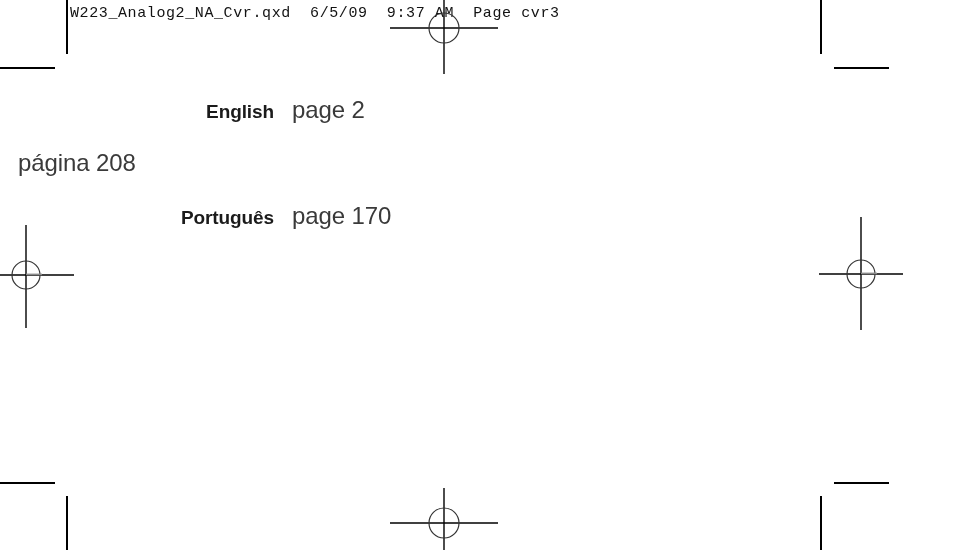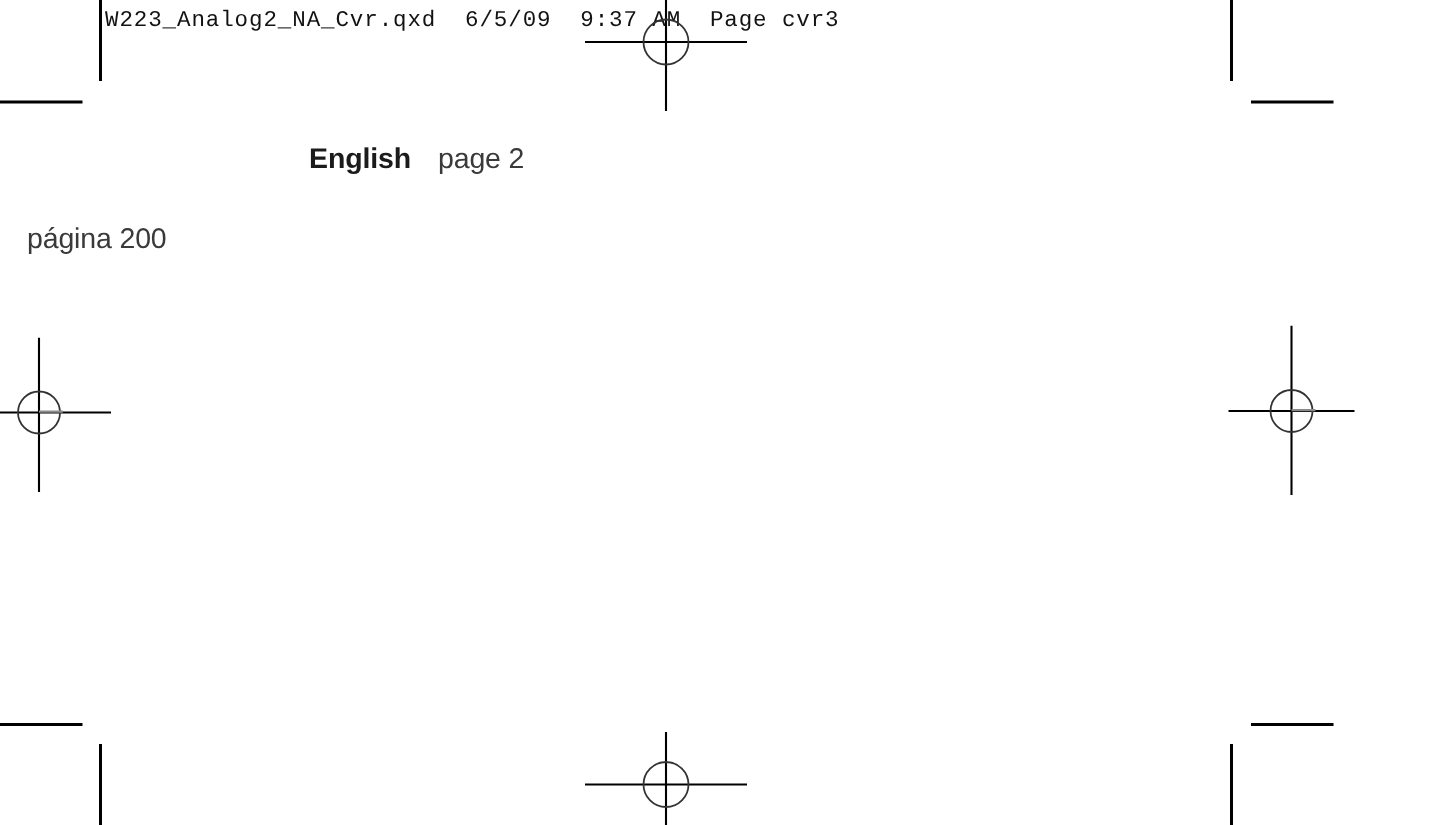--- a/index.html
+++ b/index.html
@@ -44,21 +44,21 @@
   .index-language {
     width: 274px;
     text-align: right;
     font-size: 19px;
     font-weight: bold;
     color: #1b1b1b;
     letter-spacing: -0.1px;
   }
   .index-page {
     margin-left: 18px;
-    font-size: 19px;
+    font-size: 24px;
     font-weight: normal;
     color: #3a3a3a;
     letter-spacing: -0.1px;
   }
 
   
   .crop-mark {
     position: absolute;
     background: #000000;
   }
@@ -78,23 +78,27 @@
 
 <div id="language-index">
 
   <div class="index-row">
     <div class="index-language">English</div>
     <div class="index-page">page 2</div>
   </div>
 
 
   <div class="index-row">
-    <div class="index-page">página 200</div>
+    <div class="index-page">página 208</div>
   </div>
 
+  <div class="index-row">
+    <div class="index-language">Português</div>
+    <div class="index-page">page 170</div>
+  </div>
 
 </div>
 
 <div class="crop-mark crop-v" style="left:66px; top:0px; height:54px;"></div>
 <div class="crop-mark crop-h" style="left:0px; top:67px; width:55px;"></div>
 
 <div class="crop-mark crop-v" style="left:820px; top:0px; height:54px;"></div>
 <div class="crop-mark crop-h" style="left:834px; top:67px; width:55px;"></div>
 
 <div class="crop-mark crop-h" style="left:0px; top:482px; width:55px;"></div>

